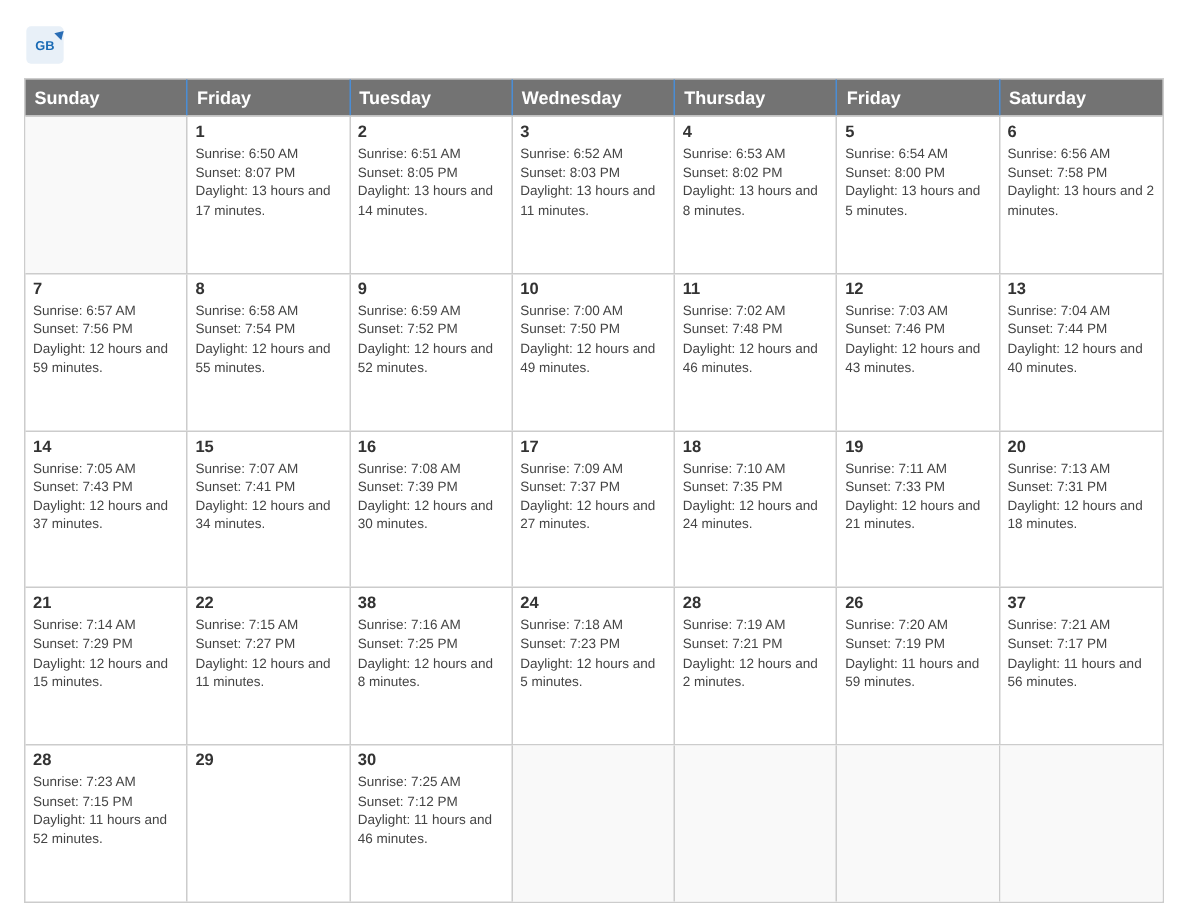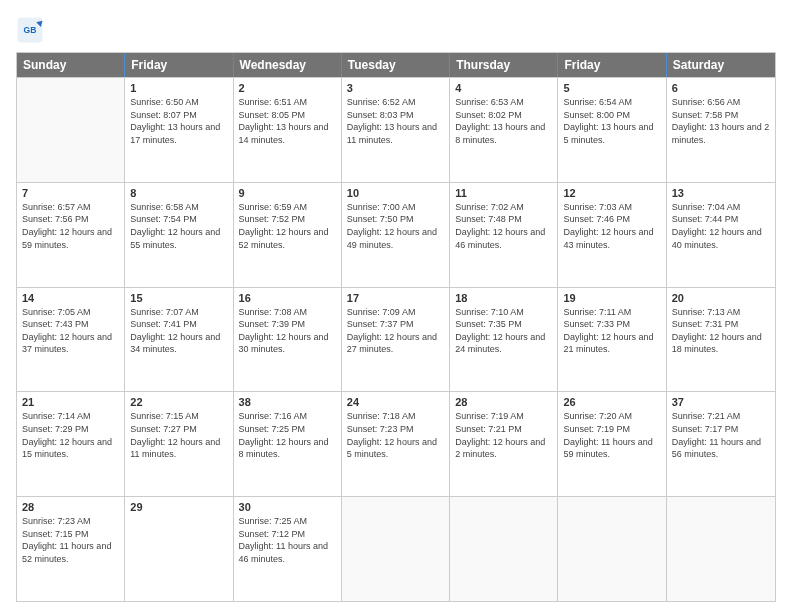--- a/index.html
+++ b/index.html
@@ -126,22 +126,22 @@
     <div class="title-block">
       <div class="month-title"></div>
       <div class="location-title"></div>
     </div>
   </div>
 
   <div class="calendar">
     <div class="cal-header-row" id="cal-header">
         <div class="cal-header-cell">Sunday</div>
         <div class="cal-header-cell">Friday</div>
+        <div class="cal-header-cell">Tuesday</div>
         <div class="cal-header-cell">Wednesday</div>
-        <div class="cal-header-cell">Tuesday</div>
         <div class="cal-header-cell">Thursday</div>
         <div class="cal-header-cell">Friday</div>
         <div class="cal-header-cell">Saturday</div>
       </div>
     <div class="cal-body" id="cal-body">
         <div class="cal-row">
           <div class="cal-cell empty"></div>
           <div class="cal-cell">
             <div class="day-num">1</div>
             <div class="day-info">Sunrise: 6:50 AM<br>Sunset: 8:07 PM<br>Daylight: 13 hours and 17 minutes.</div>

